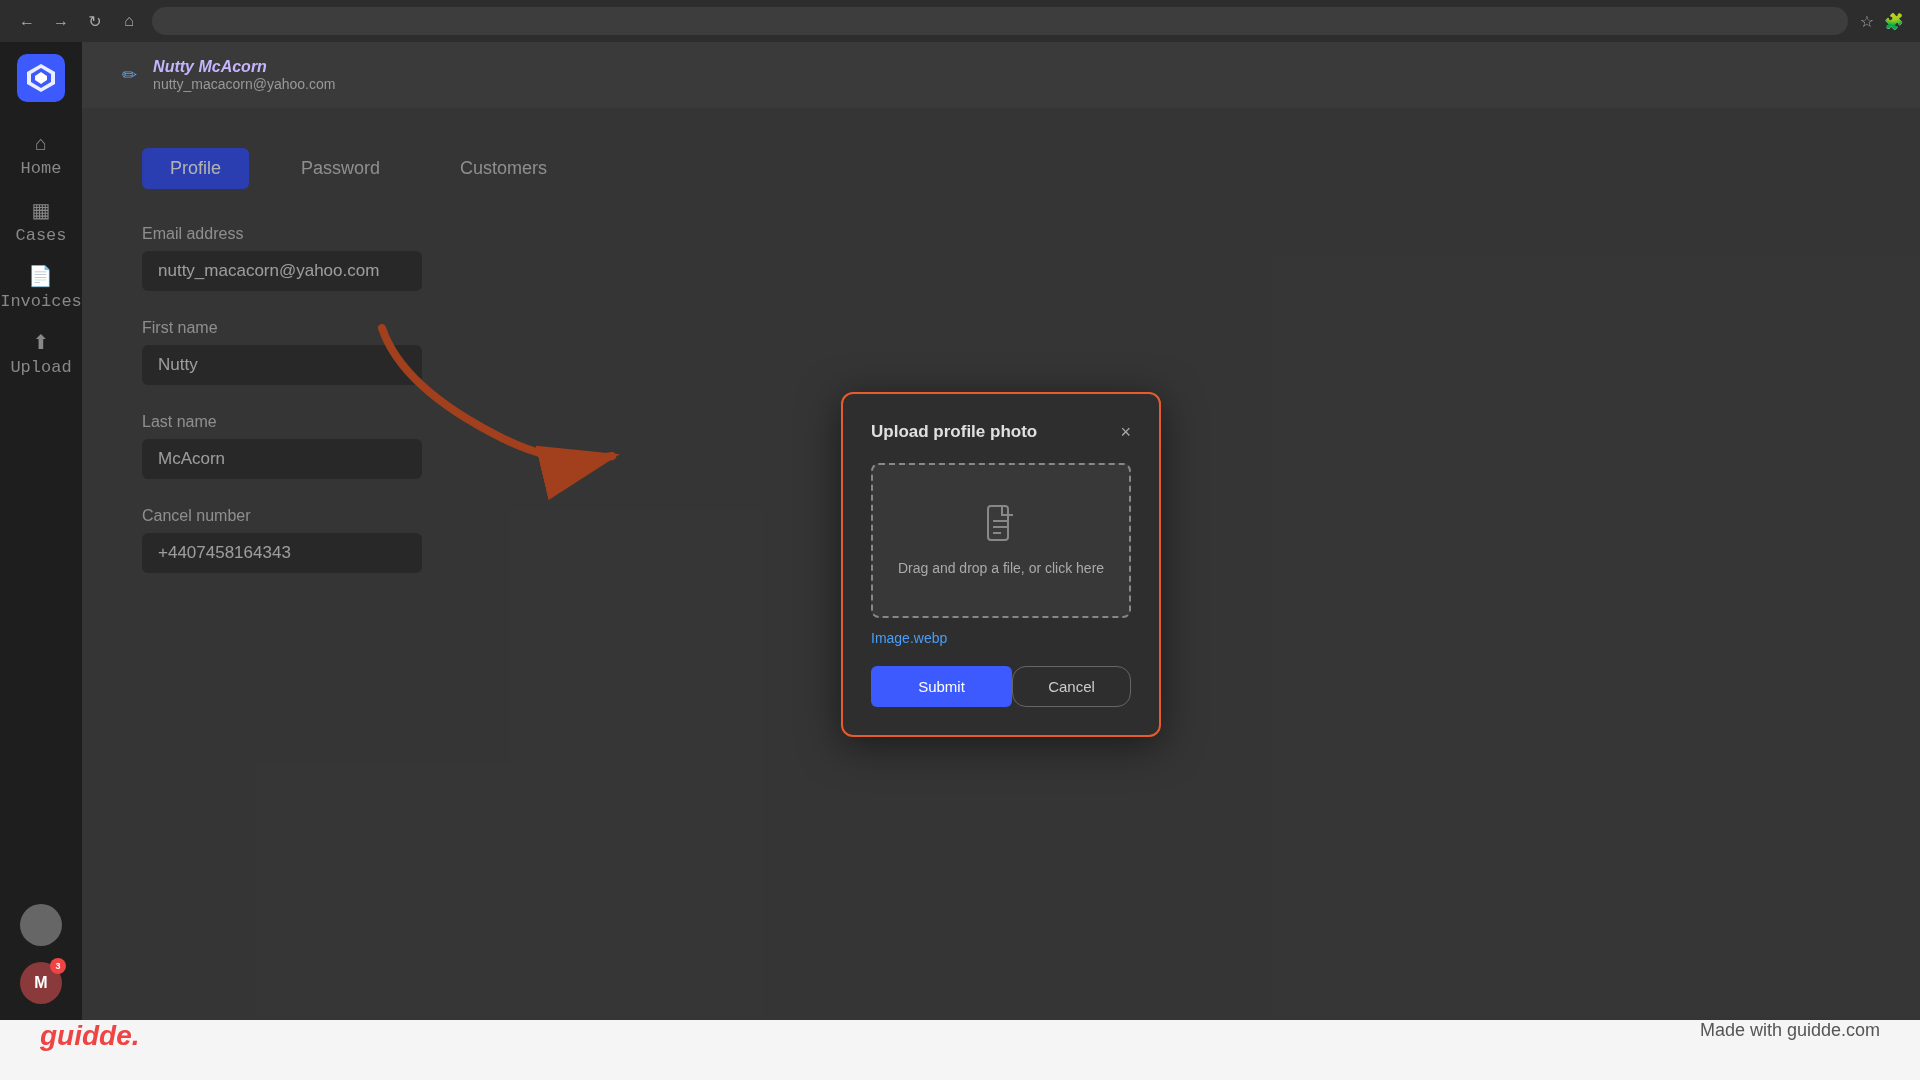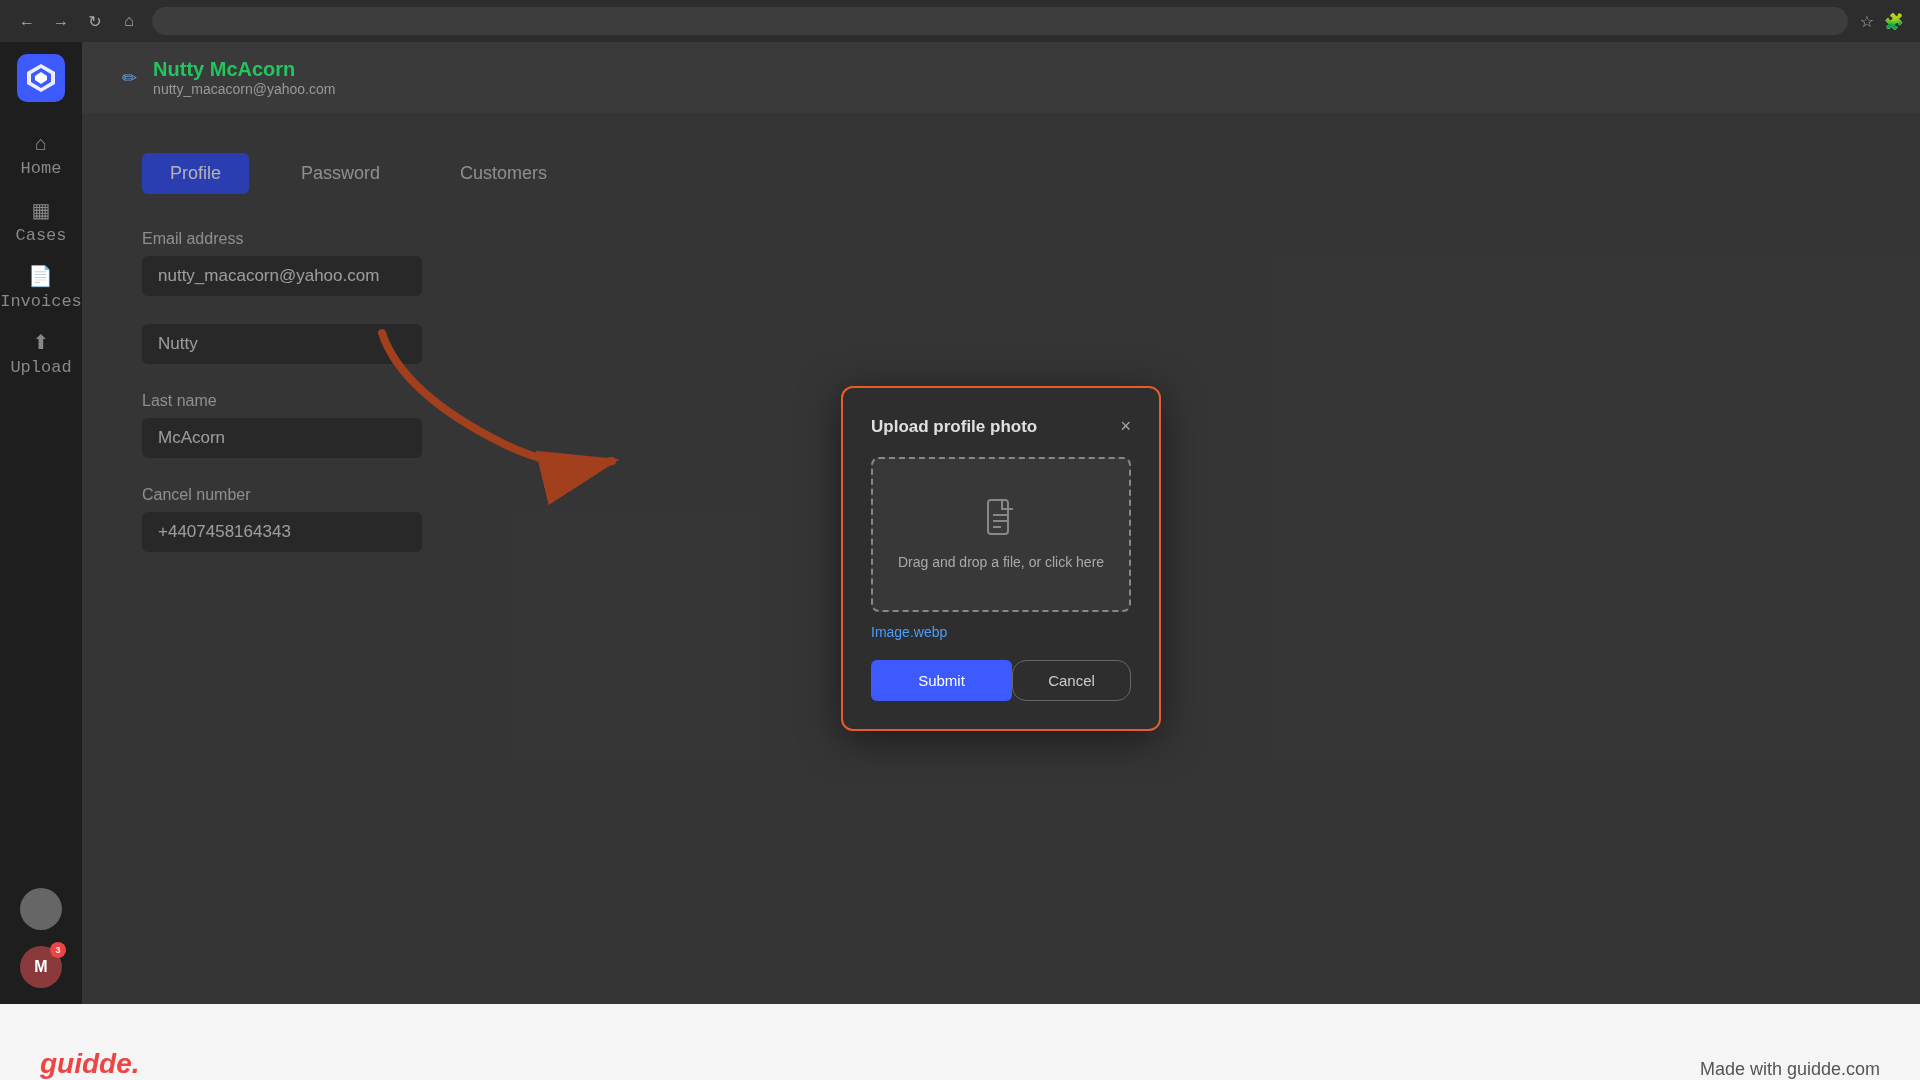--- a/index.html
+++ b/index.html
@@ -153,23 +153,24 @@
       align-items: center;
       gap: 16px;
       flex-shrink: 0;
     }
     .edit-icon {
       color: #6a9fd8;
       font-size: 18px;
       cursor: pointer;
     }
     .user-info .name {
-      color: #22c55e;
-      font-size: 20px;
+      color: #c4b5fd;
+      font-size: 16px;
       font-weight: 600;
+      font-style: italic;
     }
     .user-info .email {
       color: #999;
       font-size: 14px;
     }
 
     
     .page-content {
       flex: 1;
       padding: 40px 60px;
@@ -314,24 +315,24 @@
       background: transparent;
       color: #ccc;
       border: 1.5px solid #666;
       border-radius: 14px;
       font-size: 15px;
       cursor: pointer;
     }
 
     
     .footer {
-      height: 76px;
+      height: 60px;
       background: #f5f5f5;
       display: flex;
-      align-items: flex-end;
+      align-items: flex-start;
       justify-content: space-between;
       padding: 0 40px;
       flex-shrink: 0;
     }
     .guidde-logo {
       color: #e44;
       font-size: 28px;
       font-weight: 800;
       font-style: italic;
     }
@@ -408,20 +409,21 @@
         <button class="tab active">Profile</button>
         <button class="tab inactive">Password</button>
         <button class="tab inactive">Customers</button>
       </div>
 
       <div class="form-group">
         <label class="form-label">Email address</label>
         <div class="form-value">nutty_macacorn@yahoo.com</div>
       </div>
       <div class="form-group">
+        <label class="form-label">First name</label>
         <div class="form-value">Nutty</div>
       </div>
       <div class="form-group">
         <label class="form-label">Last name</label>
         <div class="form-value">McAcorn</div>
       </div>
       <div class="form-group">
         <label class="form-label">Cancel number</label>
         <div class="form-value">+4407458164343</div>
       </div>

